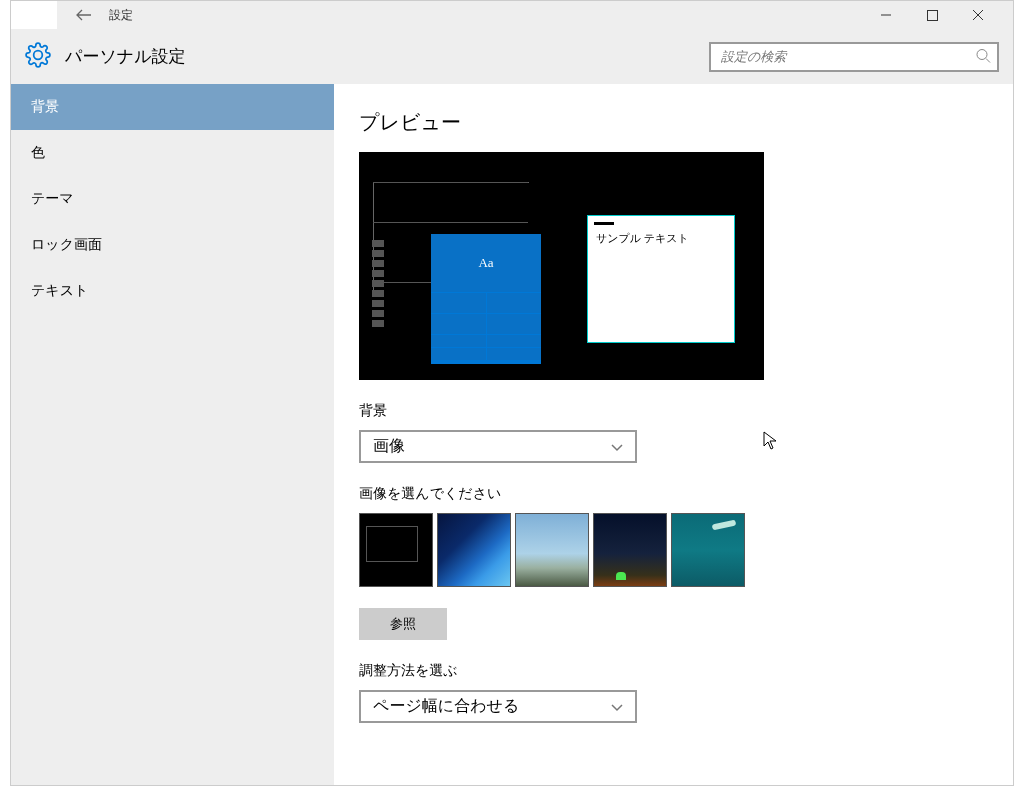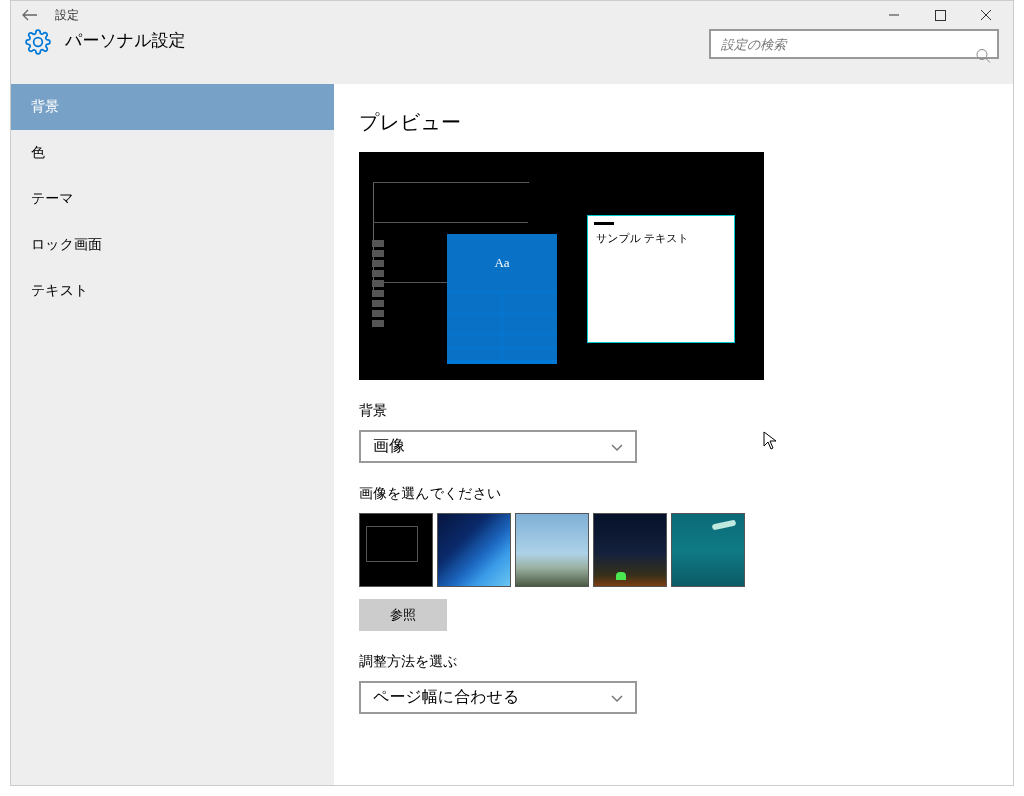--- a/index.html
+++ b/index.html
@@ -18,37 +18,39 @@
     background: #fff;
     display: flex;
     flex-direction: column;
     border: 1px solid #ccc;
   }
   .titlebar {
     height: 28px;
     background: #eee;
     display: flex;
     align-items: center;
-    padding: 0 4px;
+    padding: 0 12px;
+    margin-left: 46px;
   }
   .tb-back {
     width: 30px; height: 28px;
     display: flex; align-items: center; justify-content: center;
     font-size: 16px; color: #666; cursor: pointer;
   }
   .tb-title { margin-left: 10px; font-size: 12px; color: #333; flex: 1; }
   .tb-btn {
     width: 46px; height: 28px;
     display: flex; align-items: center; justify-content: center;
     color: #333;
   }
   .header {
     height: 55px;
     background: #eee;
     display: flex;
+    align-items: center;
     padding: 0 14px;
     gap: 14px;
   }
   .header-title { font-size: 17px; }
   .search-wrap {
     margin-left: auto;
     width: 290px;
     position: relative;
   }
   .search-input {
@@ -110,21 +112,21 @@
   }
   .shelf-line { position:absolute; left:0; width:100%; height:1px; background:#555; }
   .taskbar-mock {
     position: absolute;
     left: 3px; bottom: 50px;
     width: 22px;
   }
   .taskbar-mock div { height: 7px; border-right: 12px solid #555; margin-bottom: 3px; }
   .tiles {
     position: absolute;
-    left: 88px; top: 82px;
+    left: 72px; top: 82px;
     width: 110px; height: 130px;
     background: #0078d7;
     display: grid;
     grid-template-columns: 1fr 1fr;
     grid-template-rows: 58px 20px 20px 12px 12px;
     gap: 1px;
   }
   .tile { background: #0971c6; display:flex; align-items:center; justify-content:center; color:#fff; font-size:13px; }
   .tile.big { grid-column: span 2; }
   .sample-win {
@@ -167,21 +169,21 @@
   .thumb.t2 { background: linear-gradient(135deg, #06153f 0%, #0a2a6a 35%, #1d6ac4 60%, #3a9be8 75%, #6bc6f0 100%); }
   .thumb.t3 { background: linear-gradient(180deg, #7fb0d7 0%, #add2e8 55%, #9ab0a0 75%, #4b5a44 100%); }
   .thumb.t4 { background: linear-gradient(180deg, #05102a 0%, #15223d 55%, #36301a 85%, #7b3d12 100%); }
   .thumb.t4::after { content:""; position:absolute; left:22px; bottom:6px; width:10px; height:8px; background: #4be751; border-radius: 4px 4px 0 0; }
   .thumb.t5 { background: linear-gradient(180deg, #0b6b77 0%, #0f7a85 50%, #0c5b66 100%); }
   .thumb.t5::after { content:""; position:absolute; right:8px; top:8px; width:24px; height:6px; background: #bfe8df; transform: rotate(-12deg); border-radius: 3px; }
   .browse-btn {
     width: 88px; height: 32px;
     background: #ccc;
     display: flex; align-items: center; justify-content: center;
-    margin-top: 12px;
+    margin-top: 21px;
     font-size: 13px;
   }
   .cursor {
     position: absolute;
     left: 752px; top: 430px;
     font-size: 18px;
     color: #000;
     pointer-events: none;
   }
 </style>

